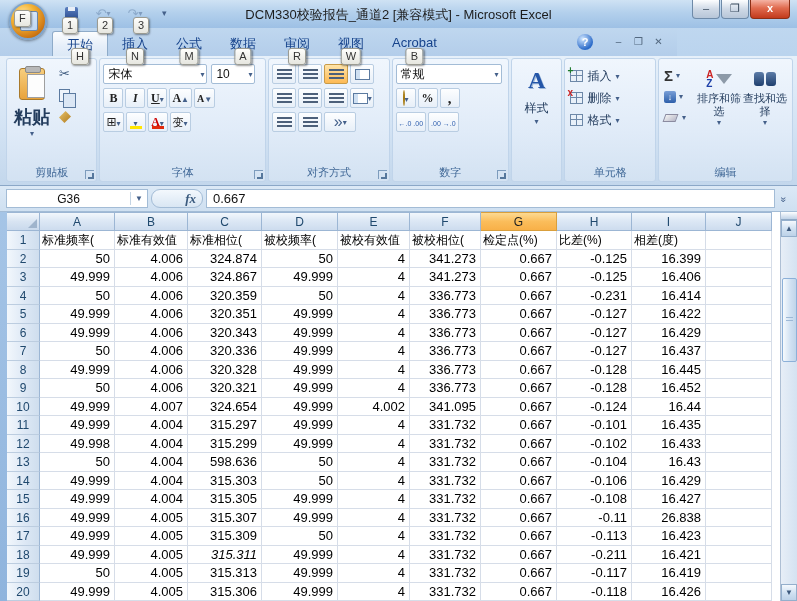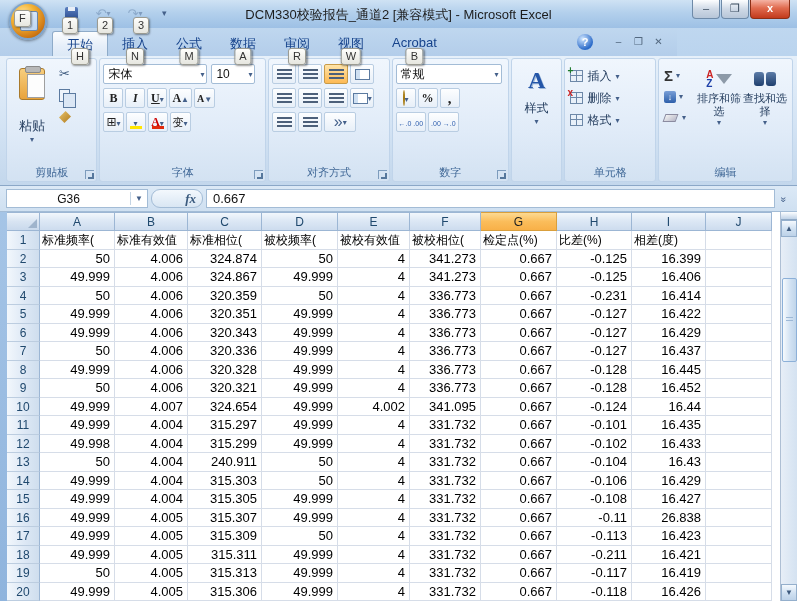--- a/index.html
+++ b/index.html
@@ -75,21 +75,21 @@
   
   .g-clip { width:92px; display:flex; }
   .paste-big { width:44px; height:100px; display:flex; flex-direction:column; align-items:center;
     padding-top:6px; border-radius:3px; }
   .clipboard-ic { width:26px; height:32px; background:linear-gradient(180deg,#f7ce7e,#e8a33c);
     border:1px solid #a97a2c; border-radius:3px; position:relative; }
   .clipboard-ic:before { content:""; position:absolute; left:5px; top:-3px; width:14px; height:5px;
     background:#b8b8b8; border:1px solid #8a8a8a; border-radius:2px; }
   .clipboard-ic:after { content:""; position:absolute; left:7px; top:5px; width:16px; height:22px;
     background:#fdfdfd; border:1px solid #9f9f9f; }
-  .paste-lbl { font-size:13px; color:#243d5e; margin-top:17px; }
+  .paste-lbl { font-size:18px; color:#243d5e; margin-top:5px;font-weight:bold; }
   .clip-col { display:flex; flex-direction:column; margin-left:2px; }
   .small-btn { width:34px; height:22px; display:flex; align-items:center; padding-left:3px;
     font-size:13px; color:#3d5a7e; }
   .copy-ic { width:11px; height:13px; border:1px solid #5b7aa0; background:#eef4fb; position:relative; }
   .copy-ic:after { content:""; position:absolute; left:3px; top:3px; width:11px; height:13px;
     border:1px solid #5b7aa0; background:#dbe7f5; }
   .brush-ic { width:12px; height:12px; background:linear-gradient(135deg,#e8c36a,#b07b1f);
     clip-path:polygon(0 55%,55% 0,100% 45%,45% 100%); }
 
   
@@ -624,21 +624,21 @@
           <div class="cell num" style="width: 71px;">331.732</div>
           <div class="cell num" style="width: 76px;">0.667</div>
           <div class="cell num" style="width: 75px;">-0.102</div>
           <div class="cell num" style="width: 74px;">16.433</div>
           <div class="cell num" style="width: 66px;"></div>
         </div>
         <div class="drow">
           <div class="rowh">13</div>
           <div class="cell num" style="width: 75px;">50</div>
           <div class="cell num" style="width: 73px;">4.004</div>
-          <div class="cell num" style="width: 74px;">240.911</div>
+          <div class="cell num" style="width: 74px;">598.636</div>
           <div class="cell num" style="width: 76px;">50</div>
           <div class="cell num" style="width: 72px;">4</div>
           <div class="cell num" style="width: 71px;">331.732</div>
           <div class="cell num" style="width: 76px;">0.667</div>
           <div class="cell num" style="width: 75px;">-0.104</div>
           <div class="cell num" style="width: 74px;">16.43</div>
           <div class="cell num" style="width: 66px;"></div>
         </div>
         <div class="drow">
           <div class="rowh">14</div>
@@ -689,21 +689,21 @@
           <div class="cell num" style="width: 71px;">331.732</div>
           <div class="cell num" style="width: 76px;">0.667</div>
           <div class="cell num" style="width: 75px;">-0.113</div>
           <div class="cell num" style="width: 74px;">16.423</div>
           <div class="cell num" style="width: 66px;"></div>
         </div>
         <div class="drow">
           <div class="rowh">18</div>
           <div class="cell num" style="width: 75px;">49.999</div>
           <div class="cell num" style="width: 73px;">4.005</div>
-          <div class="cell num" style="width: 74px;">315.311</div>
+          <div class="cell num" style="width: 74px; font-style: italic;">315.311</div>
           <div class="cell num" style="width: 76px;">49.999</div>
           <div class="cell num" style="width: 72px;">4</div>
           <div class="cell num" style="width: 71px;">331.732</div>
           <div class="cell num" style="width: 76px;">0.667</div>
           <div class="cell num" style="width: 75px;">-0.211</div>
           <div class="cell num" style="width: 74px;">16.421</div>
           <div class="cell num" style="width: 66px;"></div>
         </div>
         <div class="drow">
           <div class="rowh">19</div>

